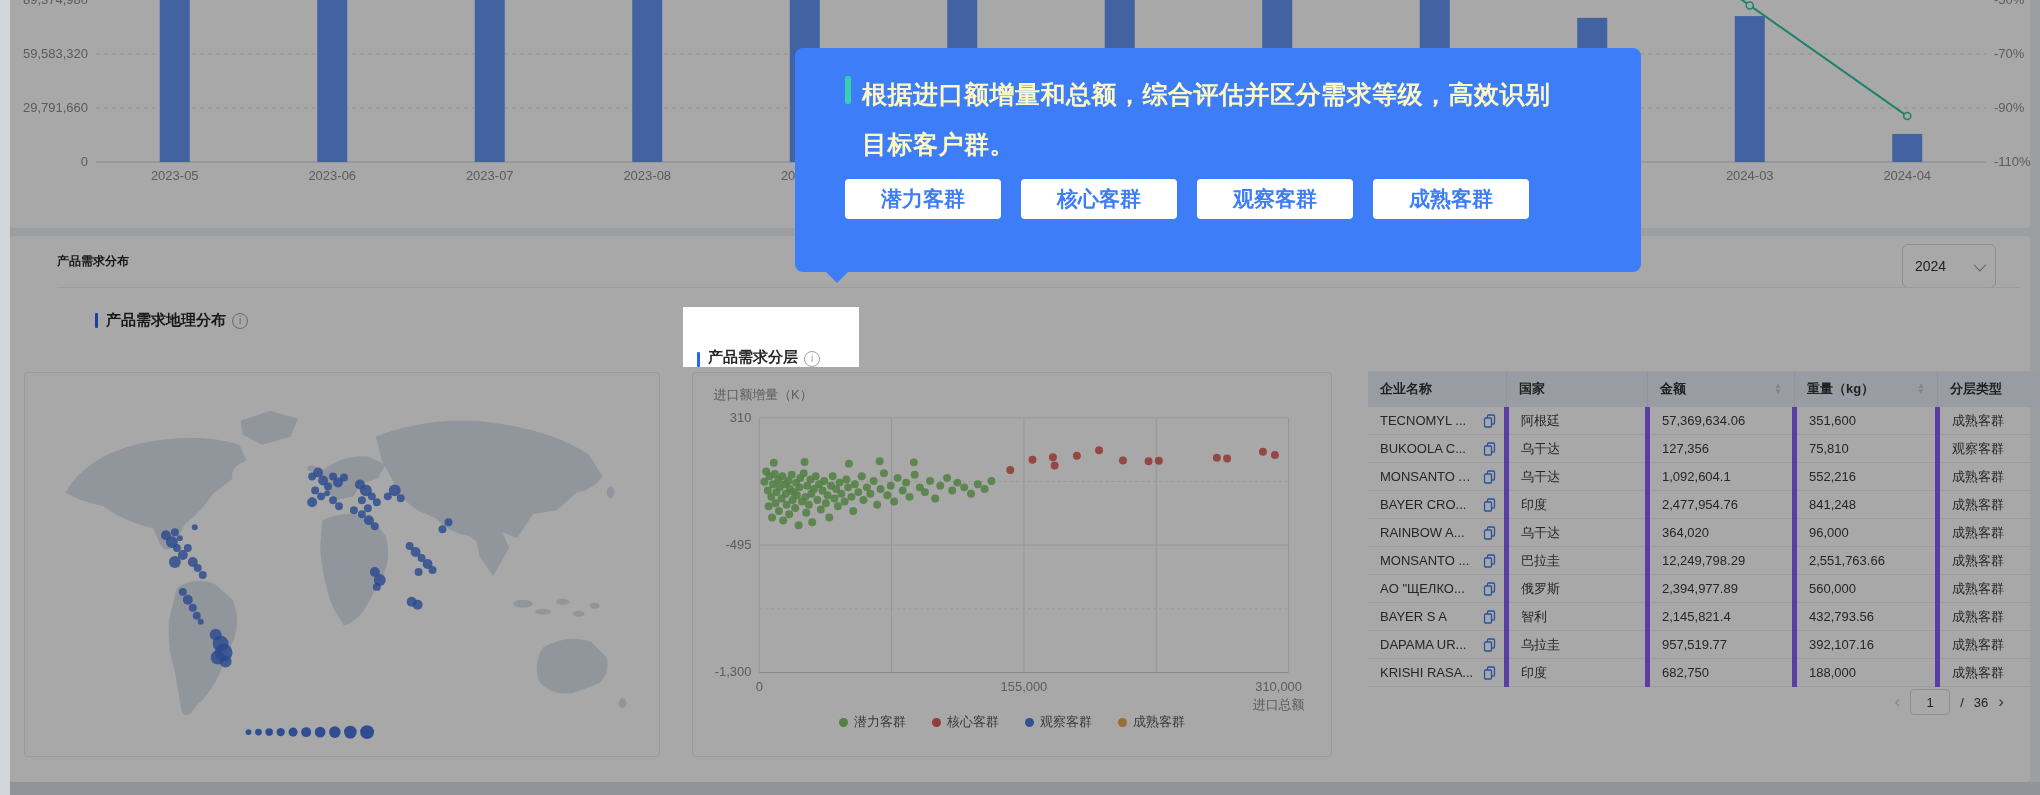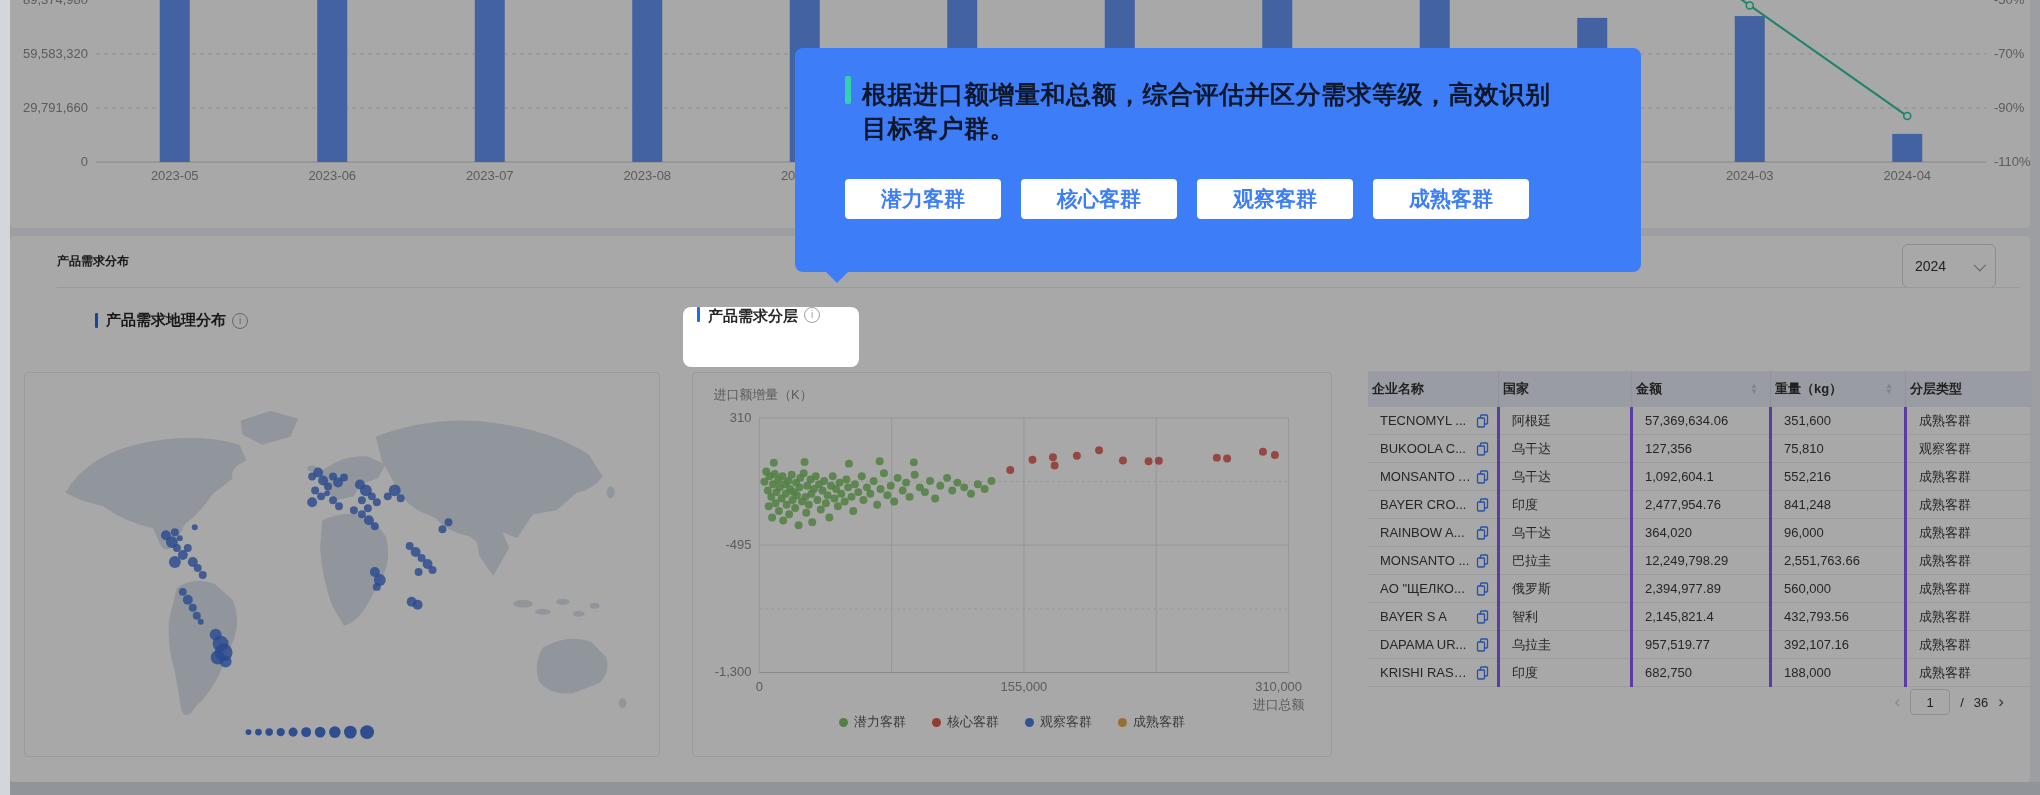--- a/index.html
+++ b/index.html
@@ -19,50 +19,50 @@
   .panel-title{position:absolute;display:flex;align-items:center;font-size:15px;font-weight:600;color:#262626;}
   .pt-bar{width:3px;height:15px;background:#2468f2;border-radius:1px;margin-right:8px;}
   .info-icon{width:14px;height:14px;border:1px solid #9aa0a8;border-radius:50%;margin-left:6px;
              font-size:10px;line-height:14px;text-align:center;color:#9aa0a8;font-weight:400;}
   .geo-title{left:53px;top:75px;margin-left:32px;}
   .panel{position:absolute;top:136px;height:385px;background:#fff;border:1px solid #e9ebf0;border-radius:4px;box-sizing:border-box;}
   .map-panel{left:14px;width:636px;}
   .scatter-panel{left:682px;width:640px;text-align:center;}
   .table-panel{position:absolute;left:1358px;top:135px;width:640px;height:385px;}
   table{border-collapse:collapse;width:640px;table-layout:fixed;font-size:13px;}
-  thead th{background:#e8edf6;height:36px;font-weight:600;text-align:center;padding:0 0 0 4px;
+  thead th{background:#e8edf6;height:36px;font-weight:600;text-align:center;padding:0 0 0 12px;
            border-right:1px solid #d9e0ee;color:#333;}
   thead th:last-child{border-right:none;}
   .th-inner{display:flex;align-items:center;justify-content:space-between;padding-right:12px;}
   .sorter{display:flex;flex-direction:column;font-size:8px;line-height:6px;color:#c4c9d4;margin-left:4px;}
-  tbody td{height:27px;padding:0 0 0 12px;border-bottom:1px solid #ededf1;border-right:3px solid #8b5cf6;
+  tbody td{height:27px;padding:0 0 0 12px;border-bottom:1px solid #ededf1;border-right:5px solid #8b5cf6;
            color:#3a3a3a;white-space:nowrap;overflow:hidden;}
   tbody td:last-child{border-right:none;}
   .co-cell{display:flex;align-items:center;justify-content:space-between;padding-right:8px;}
   .co-name{overflow:hidden;text-overflow:ellipsis;white-space:nowrap;}
   .copy-icon{flex:0 0 auto;margin-left:4px;cursor:pointer;}
   .pagination{position:absolute;right:4px;top:318px;display:flex;align-items:center;gap:10px;font-size:13px;color:#333;}
   .pg-prev{color:#c9ccd2;font-size:17px;cursor:default;}
   .pg-next{color:#555;font-size:17px;cursor:pointer;}
   .pg-input{width:40px;height:26px;border:1px solid #d6d9de;border-radius:4px;text-align:center;font-size:13px;
             color:#333;background:#fff;box-sizing:border-box;}
   .legend{position:absolute;left:0;right:0;top:340px;display:flex;justify-content:center;gap:26px;
           font-size:13px;color:#595959;}
   .legend-item{display:flex;align-items:center;gap:6px;cursor:pointer;}
   .legend-dot{width:9px;height:9px;border-radius:50%;}
   .dim-overlay{position:absolute;inset:0;background:rgba(0,0,0,0.34);z-index:50;}
   .scrollbar-strip{position:absolute;left:0;top:0;bottom:0;width:10px;background:#d3d6db;z-index:52;}
   .bottom-strip{position:absolute;left:0;top:782px;width:2040px;height:13px;background:#dde2ea;}
-  .spotlight{position:absolute;left:683px;top:307px;width:176px;height:60px;background:#fff;border-radius:8px;
-             z-index:55;display:flex;align-items:flex-start;padding-left:14px;box-sizing:border-box;
+  .spotlight{position:absolute;left:683px;top:307px;width:176px;height:60px;background:#fff;border-radius:0;
+             z-index:55;display:flex;align-items:flex-end;padding-left:14px;box-sizing:border-box;
              font-size:15px;font-weight:600;color:#262626;}
   .tour-tooltip{position:absolute;left:795px;top:48px;width:846px;height:224px;border-radius:8px;z-index:60;}
   .tour-arrow{position:absolute;left:30px;bottom:-11px;width:0;height:0;border-left:12px solid transparent;
               border-right:12px solid transparent;}
-  .tour-line{position:absolute;left:67px;color:#0f172a;font-size:25px;font-weight:600;letter-spacing:0.5px;}
+  .tour-line{position:absolute;left:67px;color:#fef9c3;font-size:25px;font-weight:600;letter-spacing:0.5px;}
   .tour-accent{position:absolute;left:50px;top:28px;width:6px;height:28px;border-radius:2px;}
   .tour-buttons{position:absolute;left:50px;top:131px;display:flex;gap:20px;}
   .tour-btn{width:156px;height:40px;background:#fff;border:none;border-radius:4px;font-size:21px;font-weight:700;
             cursor:pointer;font-family:inherit;}
   svg text{font-family:"Liberation Sans","DejaVu Sans",sans-serif;}
 </style>
 </head>
 <body>
 
 <div class="page">
@@ -575,21 +575,21 @@
   <div class="spotlight">
     <span class="pt-bar"></span>
     <span>产品需求分层</span>
     <span class="info-icon">i</span>
   </div>
 
   <div class="tour-tooltip" id="tour-tooltip" style="background: rgb(61, 126, 248);">
     <div class="tour-arrow" id="tour-arrow" style="border-top: 12px solid rgb(61, 126, 248);"></div>
     <span class="tour-accent" id="tour-accent" style="background: rgb(53, 208, 176);"></span>
     <div class="tour-line" style="top:30px;">根据进口额增量和总额，综合评估并区分需求等级，高效识别</div>
-    <div class="tour-line" style="top:64px;">目标客户群。</div>
+    <div class="tour-line" style="top:80px;">目标客户群。</div>
     <div class="tour-buttons">
       <button class="tour-btn" style="color: rgb(61, 126, 248);">潜力客群</button>
       <button class="tour-btn" style="color: rgb(61, 126, 248);">核心客群</button>
       <button class="tour-btn" style="color: rgb(61, 126, 248);">观察客群</button>
       <button class="tour-btn" style="color: rgb(61, 126, 248);">成熟客群</button>
     </div>
   </div>
 </div>
 
 </body></html>

